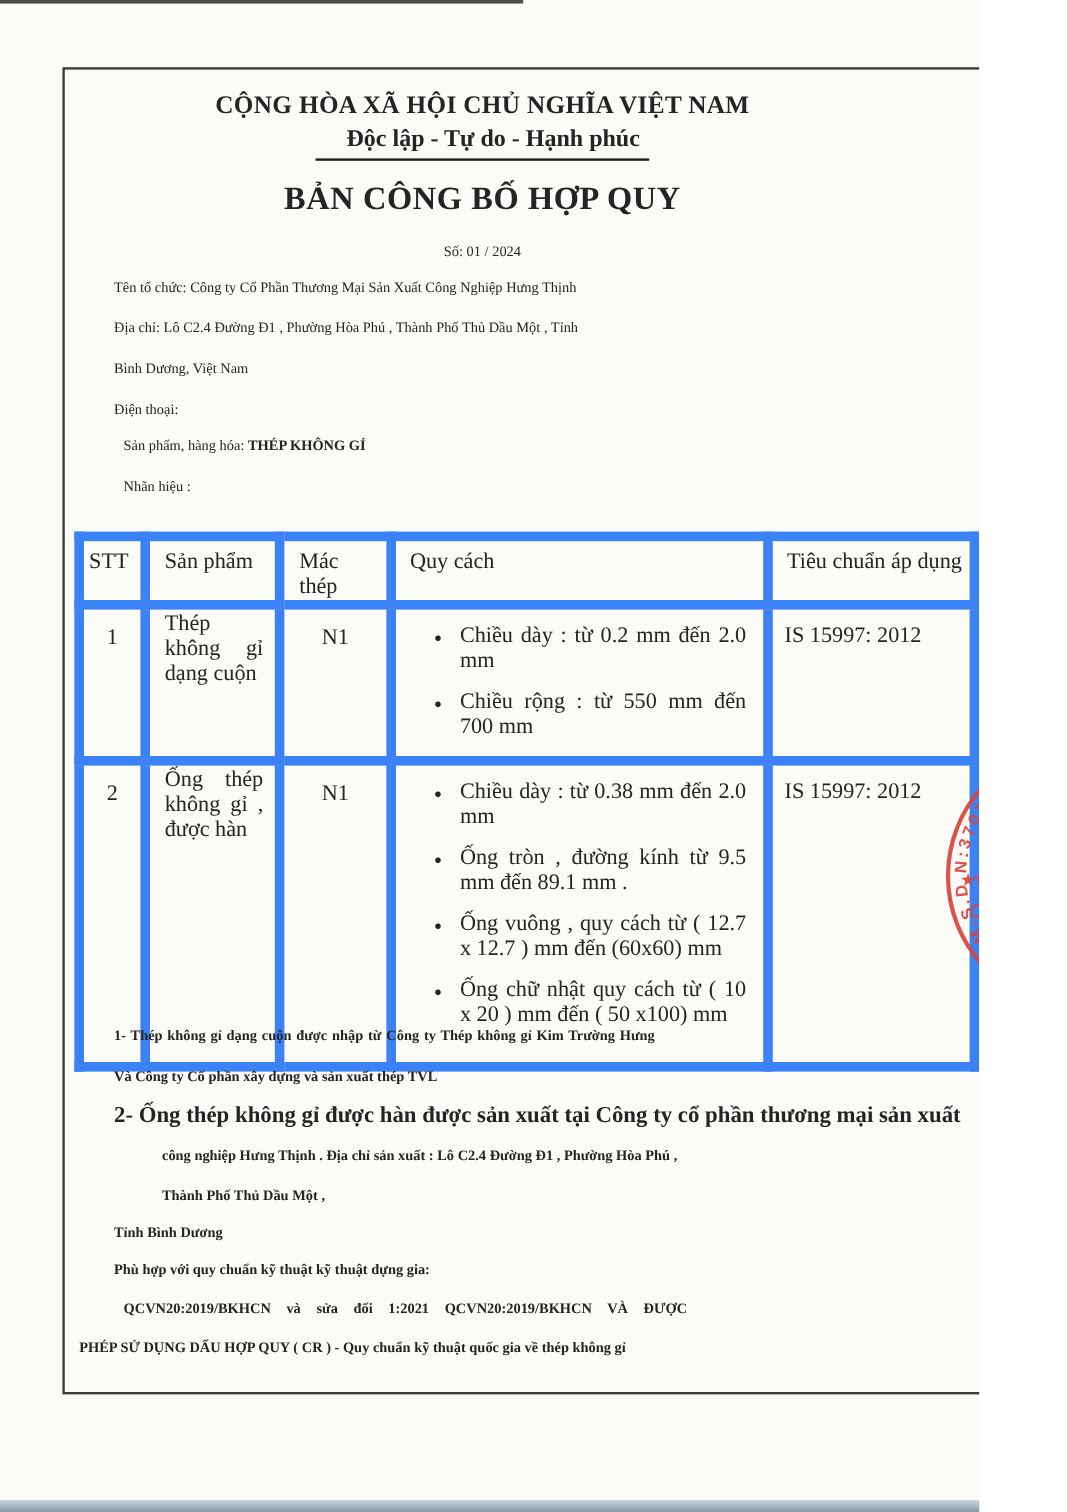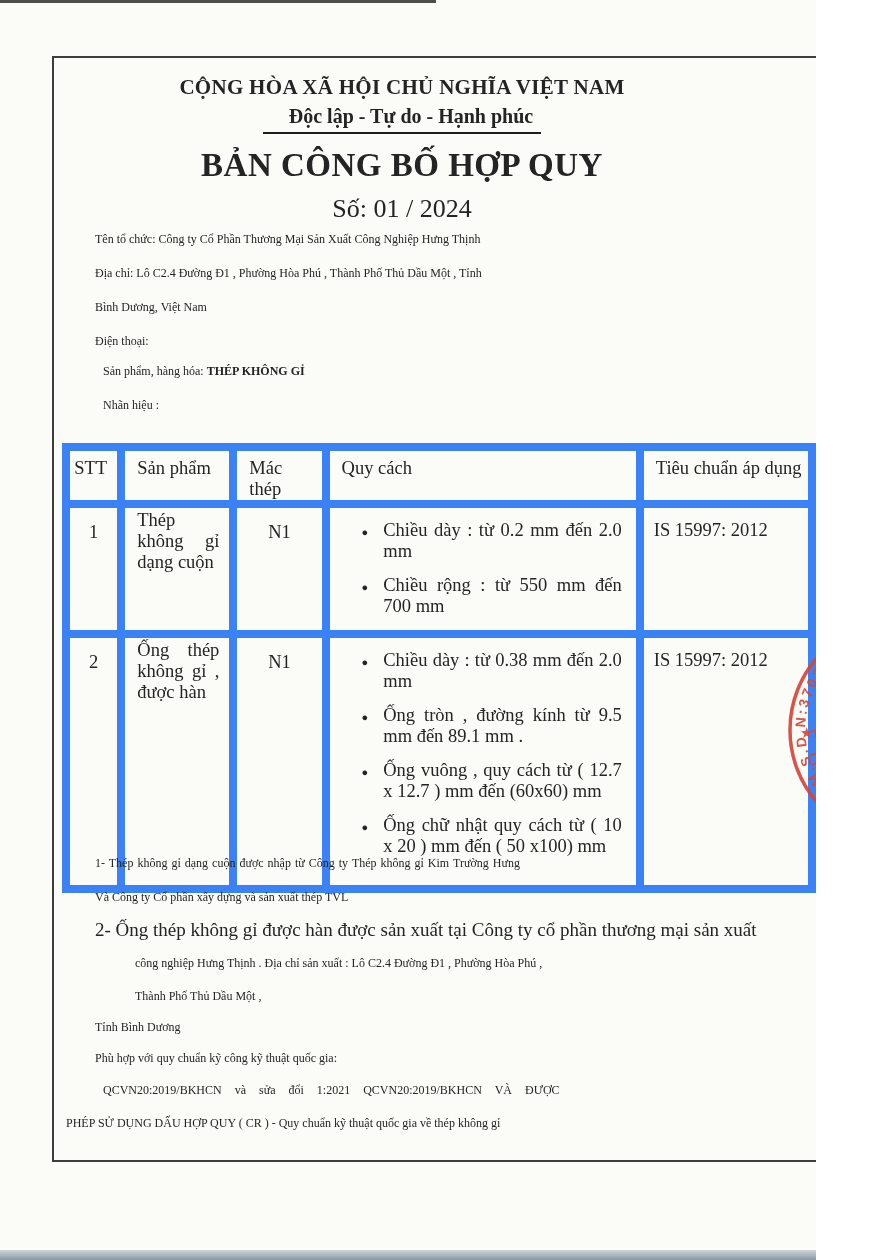--- a/index.html
+++ b/index.html
@@ -18,41 +18,41 @@
 
   
   .frame { position:absolute; left:52px; top:56px; width:792px; height:1102px;
            border:2px solid #3d3d3d; z-index:1; }
 
   .line { position:absolute; white-space:nowrap; font-size:12px; line-height:26px; z-index:2; }
   .center { left:0; right:12px; text-align:center; }
   .nat-line1 { top:74px; font-weight:bold; font-size:21px; letter-spacing:.3px; }
   .motto-wrap { top:103px; font-weight:bold; font-size:20px; }
   .motto-wrap .u { display:inline-block; border-bottom:2.5px solid #1e1e1e; padding:0 8px 3px 26px; }
-  .doc-title { top:152px; font-weight:bold; font-size:33px; letter-spacing:.5px; }
-  .doc-no    { top:196px; font-size:26px; }
+  .doc-title { top:152px; font-weight:bold; font-size:27px; letter-spacing:.5px; }
+  .doc-no    { top:196px; font-size:12px; }
 
   .tbl { position:absolute; left:62px; top:443px; z-index:2;
          border-collapse:collapse; table-layout:fixed; font-size:18.5px; }
   .tbl th, .tbl td { border:8px solid #3b82f6; vertical-align:top; font-weight:normal; text-align:left; }
   .tbl th { height:38px; padding:7px 6px 0 12px; }
   .tbl th.c { text-align:center; padding-left:0; }
   .col-stt {width:56px;} .col-prod {width:115px;} .col-grade {width:95px;}
   .col-spec {width:329px;} .col-std {width:180px;}
   td.stt   { text-align:center; padding-top:14px; }
   td.prod  { padding:2px 10px 0 12px; text-align:justify; }
   td.grade { text-align:center; padding-top:14px; }
   td.std   { padding:12px 8px 0 10px; }
   td.spec  { padding:0; }
   .specs { list-style:none; margin:0; padding:12px 14px 0 32px; }
   .specs li { display:flex; gap:15px; margin-bottom:13px; text-align:justify; }
   .blt { flex:0 0 auto; font-size:11px; line-height:24px; }
   .r1 td { height:98px; } .r2 td { height:232px; }
 
-  .notes { z-index:2; }
+  .notes { z-index:2;font-weight:bold; }
   .ws10 { word-spacing:10px; }
   .bold { font-weight:bold; }
 
   
   .stamp { position:absolute; left:782px; top:612px; width:236px; height:236px;
            z-index:5; color:#d8453a; opacity:.92;
            font-family:"Liberation Sans","DejaVu Sans",sans-serif; }
   .stamp text, .stamp textPath { fill:currentColor; font-weight:bold; }
 </style>
 </head>
@@ -142,21 +142,21 @@
     </tr>
   </tbody>
     </table>
 
   <div class="line notes" style="left:95px;  top:850px; word-spacing:1px;">1-  Thép không gỉ dạng cuộn được nhập từ Công ty Thép không gỉ Kim Trường Hưng</div>
   <div class="line notes" style="left:95px;  top:884px;">Và Công ty Cổ phần xây dựng và sản xuất thép TVL</div>
   <div class="line notes" style="left:95px;  top:917px; font-size:19px;">2-  Ống thép không gỉ được hàn được sản xuất tại Công ty cổ phần thương mại sản xuất</div>
   <div class="line notes" style="left:135px; top:950px;">công nghiệp Hưng Thịnh . Địa chỉ sản xuất : Lô C2.4 Đường Đ1 , Phường Hòa Phú ,</div>
   <div class="line notes" style="left:135px; top:983px;">Thành Phố Thủ Dầu Một ,</div>
   <div class="line notes" style="left:95px;  top:1014px;text-align:right;">Tỉnh Bình Dương</div>
-  <div class="line notes" style="left:95px;  top:1045px;">Phù hợp với quy chuẩn kỹ công kỹ thuật quốc gia:</div>
+  <div class="line notes" style="left:95px;  top:1045px;">Phù hợp với quy chuẩn kỹ thuật kỹ thuật dựng gia:</div>
   <div class="line notes ws10" style="left:103px; top:1077px;">QCVN20:2019/BKHCN và sửa đổi 1:2021 QCVN20:2019/BKHCN VÀ ĐƯỢC</div>
   <div class="line notes" style="left:66px;  top:1110px;">PHÉP SỬ DỤNG DẤU HỢP QUY ( CR ) -  Quy chuẩn kỹ thuật quốc gia về thép không gỉ</div>
 
   <svg class="stamp" viewBox="0 0 236 236">
     <circle cx="118" cy="118" r="110" fill="none" stroke="currentColor" stroke-width="3.5"></circle>
     <circle cx="118" cy="118" r="78" fill="none" stroke="currentColor" stroke-width="2.5"></circle>
     <defs>
       <path id="arcTop" d="M 41,172 A 94,94 0 1,1 206,86" fill="none"></path>
       <path id="arcBot" d="M 25,134 A 94,94 0 0,0 206,150" fill="none"></path>
     </defs>

